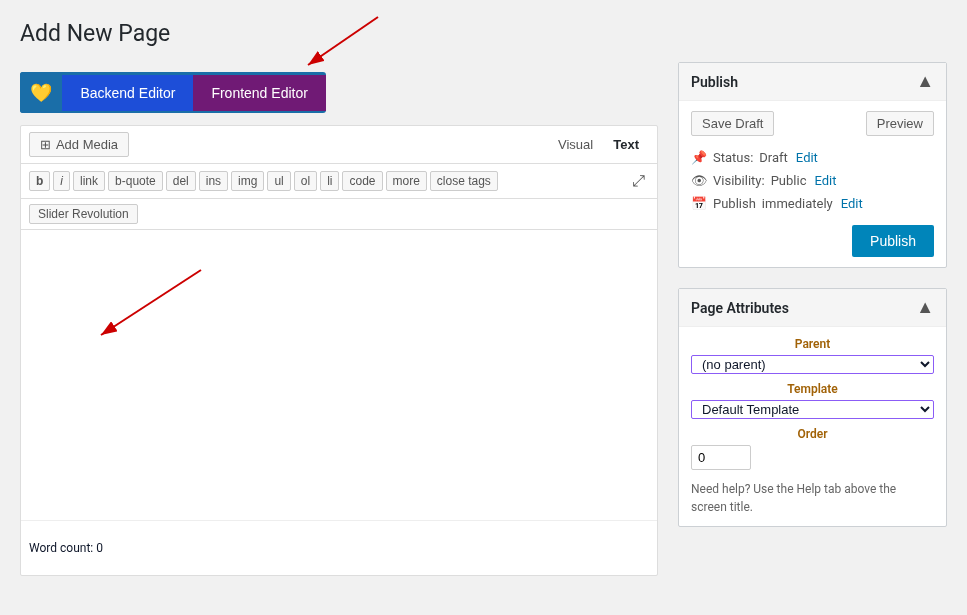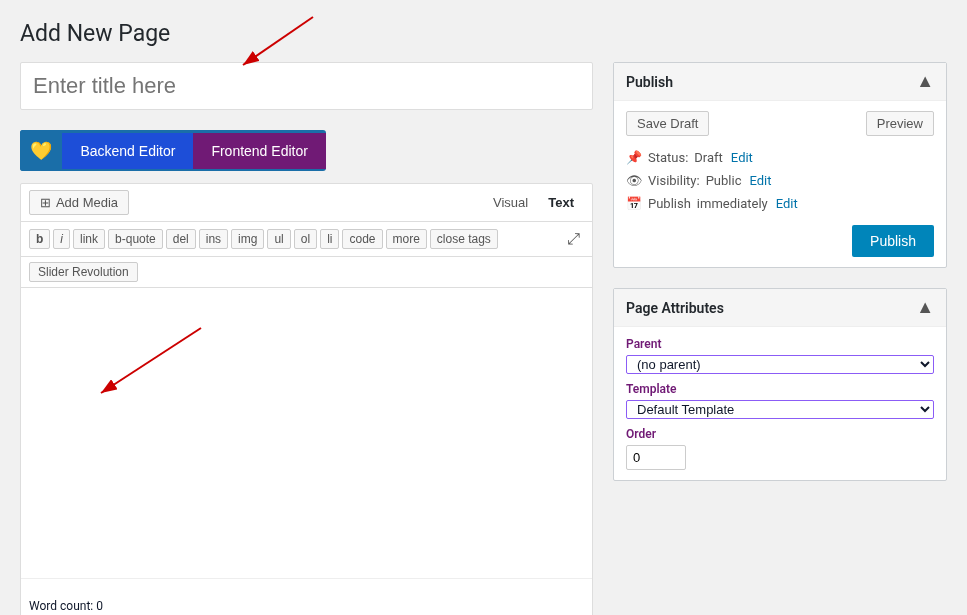--- a/index.html
+++ b/index.html
@@ -22,21 +22,21 @@
     .main-layout {
       display: flex;
       gap: 20px;
       align-items: flex-start;
     }
     .content-area {
       flex: 1;
       min-width: 0;
     }
     .sidebar {
-      width: 334px;
+      width: 269px;
       flex-shrink: 0;
     }
     
     .title-input {
       width: 100%;
       padding: 10px 12px;
       font-size: 22px;
       color: #aaa;
       border: 1px solid #ddd;
       background: #fff;
@@ -266,24 +266,25 @@
       padding: 8px 18px;
       font-size: 14px;
       cursor: pointer;
       font-weight: 500;
     }
 
     
     .attr-label {
       font-size: 12px;
       font-weight: 600;
-      color: #701a75;
+      color: #a16207;
       margin-bottom: 4px;
       margin-top: 8px;
       display: block;
+      text-align: center;
     }
     .attr-label:first-child { margin-top: 0; }
     .attr-select {
       width: 100%;
       padding: 0 6px;
       border: 1px solid #8b5cf6;
       border-radius: 2px;
       background: #fff;
       font-size: 13px;
       color: #0f172a;
@@ -322,21 +323,20 @@
       <div class="title-area-wrapper">
         
         <svg class="red-arrow" style="position:absolute;top:-55px;right:260px;width:120px;height:70px;pointer-events:none;z-index:10;">
           <defs>
             <marker id="arrowhead1" markerWidth="8" markerHeight="6" refX="8" refY="3" orient="auto">
               <polygon points="0 0, 8 3, 0 6" fill="#cc0000"></polygon>
             </marker>
           </defs>
           <line x1="100" y1="10" x2="30" y2="58" stroke="#cc0000" stroke-width="2" marker-end="url(#arrowhead1)"></line>
         </svg>
-        <input type="text" class="title-input" placeholder="Enter title here" style="">
       </div>
 
       <div class="editor-toggle">
         <div class="icon-box">
           <span>💛</span>
         </div>
         <button class="editor-btn active">Backend Editor</button>
         <button class="editor-btn frontend">Frontend Editor</button>
       </div>
 
@@ -443,18 +443,19 @@
           </select>
 
           <label class="attr-label">Template</label>
           <select class="attr-select">
             <option>Default Template</option>
           </select>
 
           <label class="attr-label">Order</label>
           <input type="text" class="attr-input" value="0" style="">
 
+          <p class="help-text">Need help? Use the Help tab above the screen title.</p>
         </div>
       </div>
 
     </div>
   </div>
 </div>
 
 </body></html>

